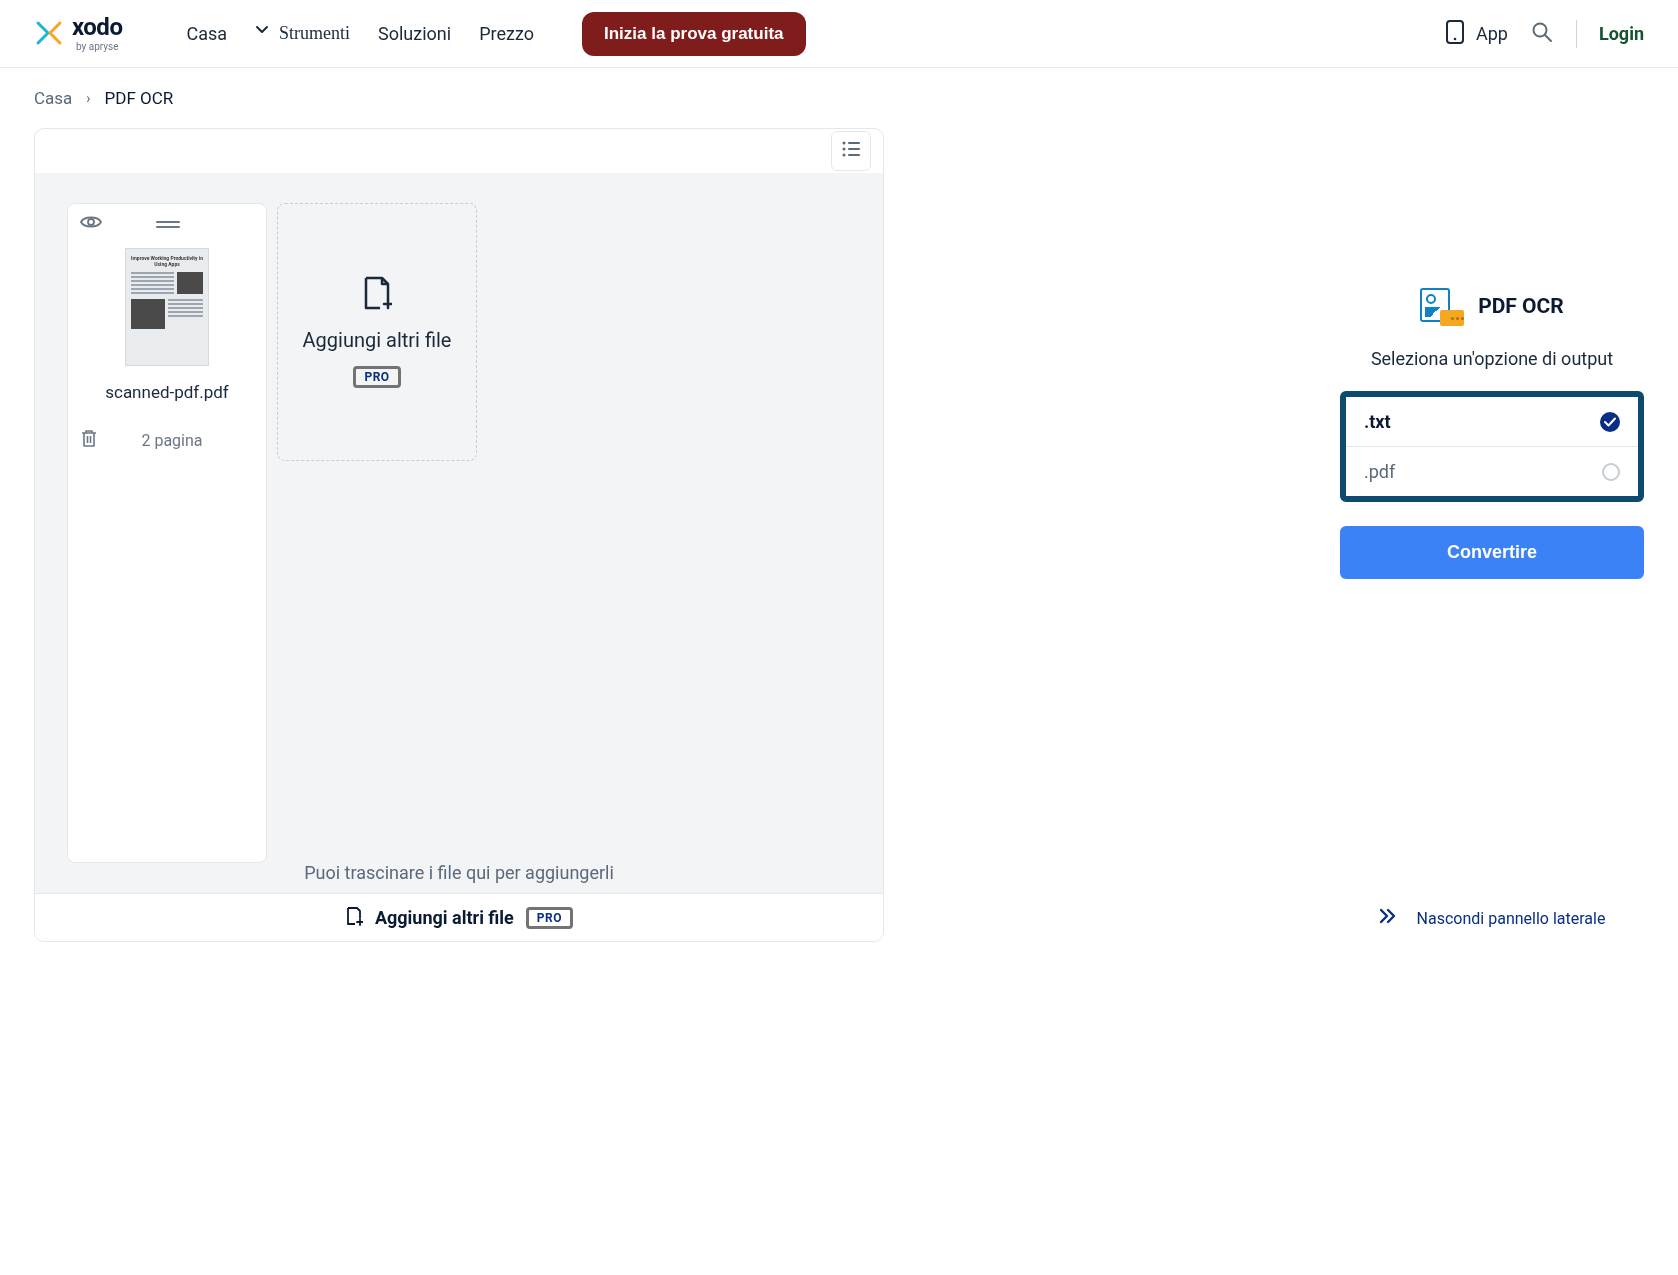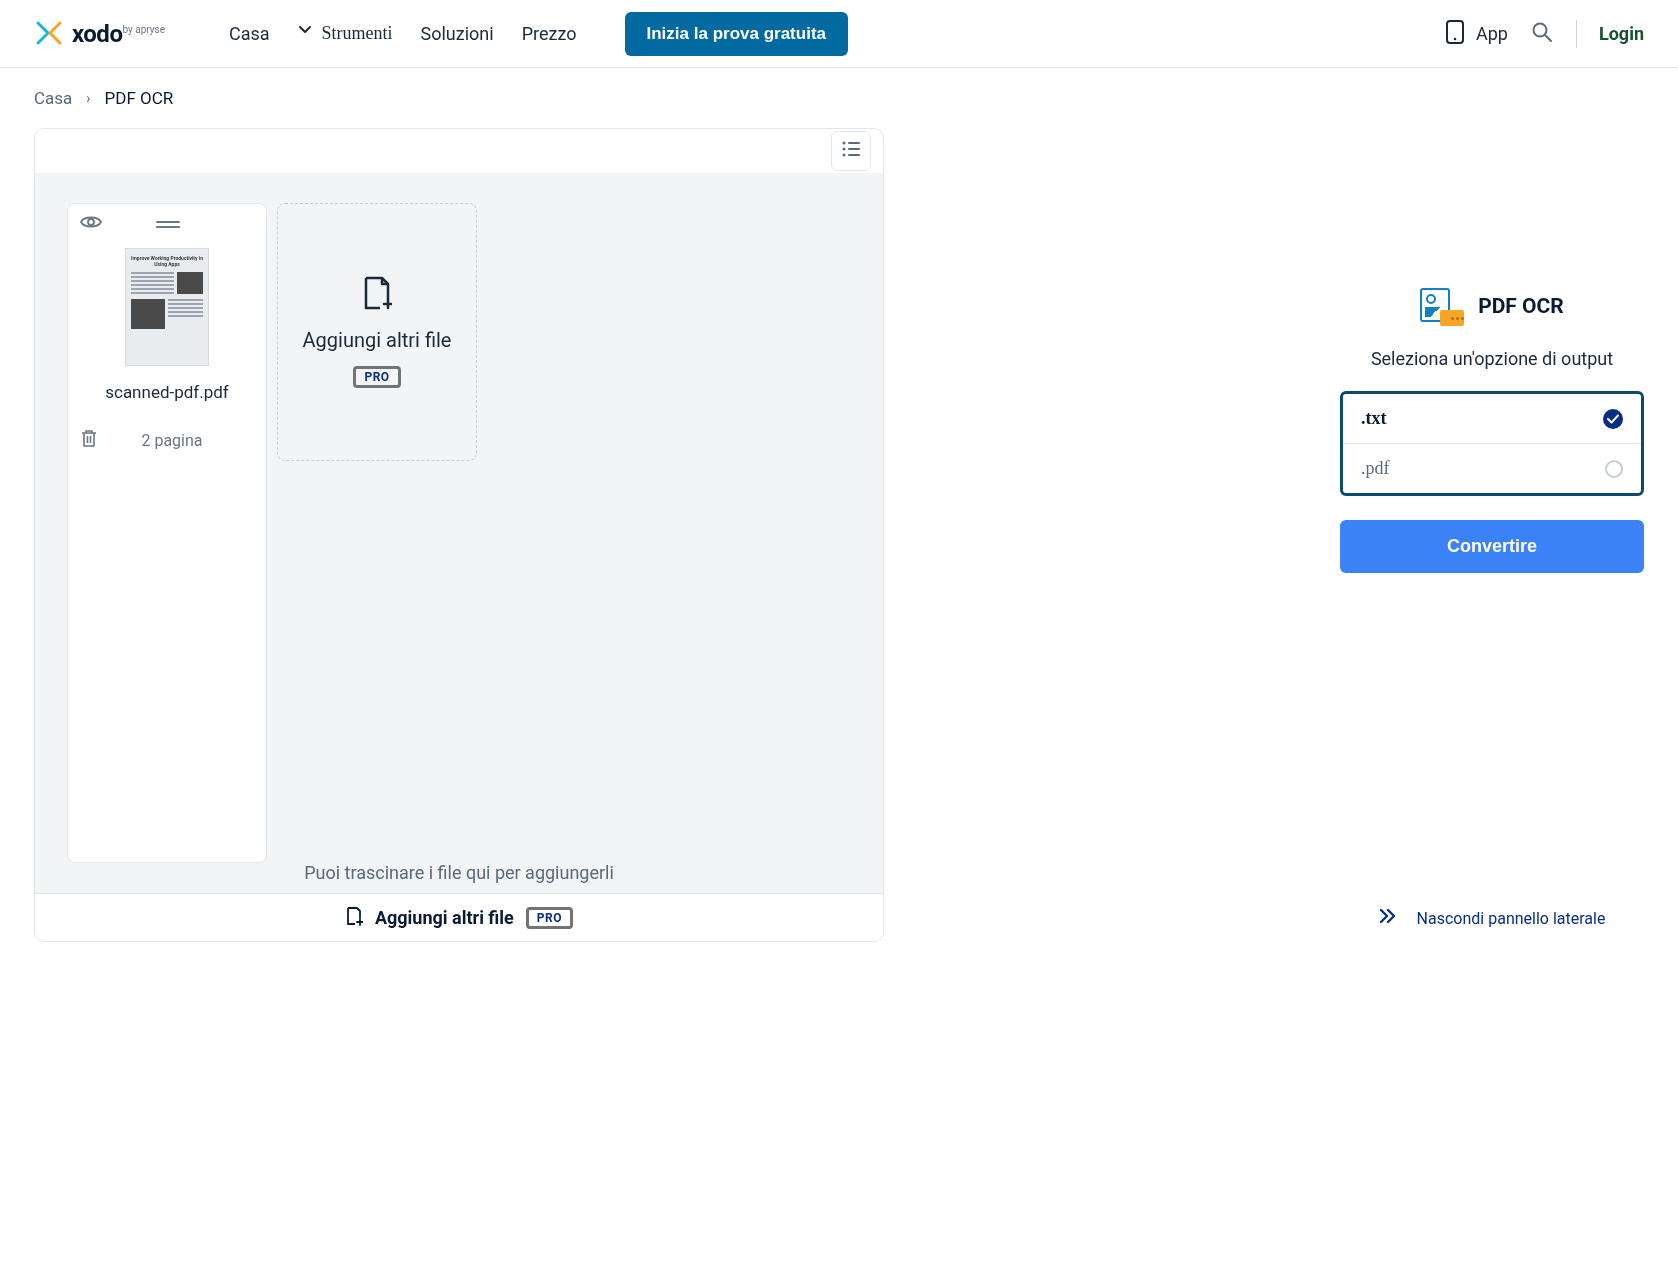--- a/index.html
+++ b/index.html
@@ -15,37 +15,37 @@
   .header {
     height: 68px;
     border-bottom: 1px solid #e6e8eb;
     display: flex;
     align-items: center;
     padding: 0 34px;
     gap: 24px;
   }
   .logo-wrap { display: flex; align-items: center; gap: 8px; }
   .logo-mark svg { display: block; }
-  .logo-text-wrap { display: flex; flex-direction: row; line-height: 1; }
+  .logo-text-wrap { display: flex; flex-direction: column; line-height: 1; align-items: center; }
   .logo-text { font-size: 24px; font-weight: 700; letter-spacing: -0.5px; color: #0b1a33; }
   .logo-sub  { font-size: 10px; color: #6b7785; margin-top: 3px; }
 
   .nav { display: flex; align-items: center; gap: 28px; margin-left: 40px; }
   .nav-link { font-size: 18px; color: #1a2a3a; cursor: pointer; }
   .nav-tools-wrap { display: flex; align-items: flex-start; gap: 10px; cursor: pointer; font-family: Liberation Serif, serif; }
   .nav-chevron { color: #1a2a3a; }
 
   .cta-btn {
     margin-left: 24px;
-    background: #0369a1;
+    background: #7f1d1d;
     color: #ffffff;
     font-weight: 700;
     font-size: 17px;
     border: none;
-    border-radius: 6px;
+    border-radius: 12px;
     padding: 12px 22px;
     cursor: pointer;
   }
 
   .header-right { margin-left: auto; display: flex; align-items: center; gap: 22px; }
   .app-link { display: flex; align-items: center; gap: 10px; cursor: pointer; }
   .app-link span { font-size: 18px; color: #1a2a3a; }
   .search-btn { width: 24px; height: 24px; cursor: pointer; display: flex; align-items: center; justify-content: center; }
   .divider-v { width: 1px; height: 28px; background: #d0d5db; }
   .login-link { font-size: 18px; font-weight: 700; color: #14532d; cursor: pointer; }
@@ -193,21 +193,21 @@
   .tool-header-title { font-size: 21px; font-weight: 700; color: #0b1a33; }
   .tool-icon { width: 44px; height: 36px; position: relative; }
   .tool-icon .page { position: absolute; width: 30px; height: 34px; border: 2px solid #1081c6; border-radius: 3px; background: #ffffff; left: 0; top: 0; }
   .tool-icon .page::before { content:""; position:absolute; top:4px; left:4px; width:6px; height:6px; border:2px solid #1081c6; border-radius:50%;}
   .tool-icon .page::after { content:""; position:absolute; bottom:3px; left:3px; right:3px; height:10px; background:linear-gradient(135deg,#1081c6 50%, transparent 50%);}
   .tool-icon .tag { position: absolute; right: 0; bottom: -2px; width: 24px; height: 16px; background: #f5a623; border-radius: 2px; display:flex;align-items:center;justify-content:center;}
   .tool-icon .tag::after{content:""; width:3px;height:3px;background:#b56f00;border-radius:50%;box-shadow:5px 0 #b56f00,10px 0 #b56f00;}
 
   .sub-label { text-align: center; font-size: 18px; color: #1a2a3a; margin-bottom: 22px; }
 
-  .options { border: 3px solid #0c4a6e; border-radius: 6px; overflow: hidden; font-family: Liberation Serif, serif; }
+  .options { border: 6px solid #0c4a6e; border-radius: 6px; overflow: hidden; }
   .option-row {
     display: flex; align-items: center; justify-content: space-between;
     padding: 14px 18px;
     font-size: 18px;
     cursor: pointer;
   }
   .option-row + .option-row { border-top: 1px solid #e3e6ea; }
   .option-row.selected { font-weight: 700; color: #0b1a33; }
   .option-row:not(.selected) { color: #5a6a7a; }
   .radio-check {

